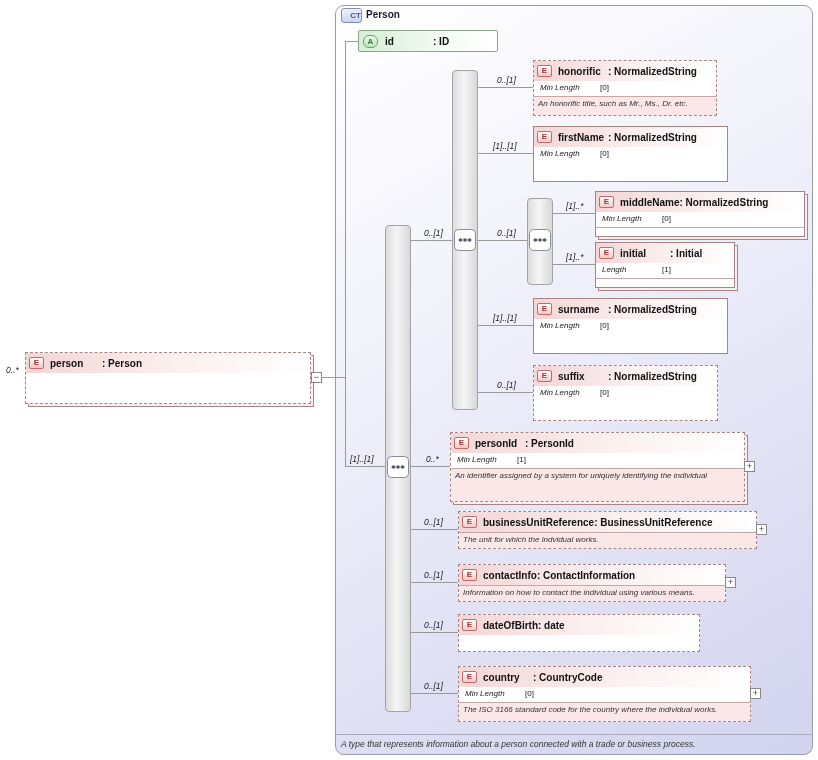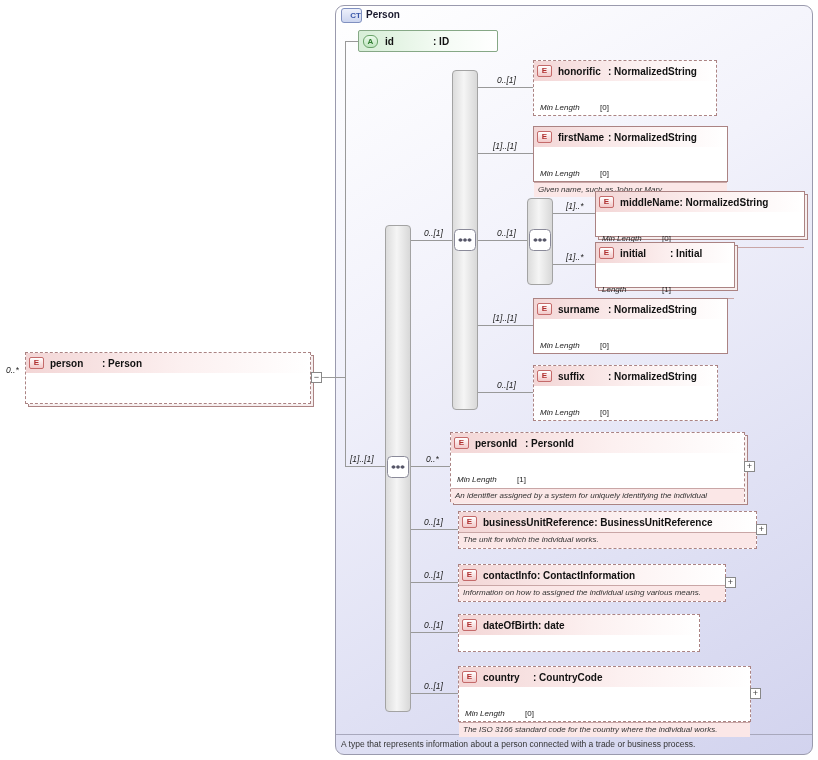--- a/index.html
+++ b/index.html
@@ -11,21 +11,21 @@
   .vline{position:absolute;width:1px;background:#999;}
 
   
   .ct{position:absolute;border:1px solid #9a9aad;border-radius:9px;box-sizing:border-box;
       background:linear-gradient(150deg,#ffffff 0%,#f2f2fb 35%,#e0e1f4 70%,#d2d3ee 100%);}
   .ct-badge{position:absolute;width:19px;height:13px;line-height:13px;text-align:center;
       font-size:8px;font-weight:bold;color:#3a57a8;border:1px solid #8090c0;border-radius:3px;
       background:linear-gradient(#eef1fb,#ccd5ef);}
   .ct-title{position:absolute;font-size:10px;font-weight:bold;color:#1a1a2e;}
   .ct-sep{position:absolute;height:1px;background:#a8a8bc;}
-  .ct-footer{position:absolute;font-size:8.5px;color:#333;}
+  .ct-footer{position:absolute;font-size:8.5px;font-style:italic;color:#333;}
 
   
   .gbar{position:absolute;border:1px solid #a3a3a3;border-radius:4px;box-sizing:border-box;
         background:linear-gradient(to right,#dcdcdc,#f5f5f5 45%,#d8d8d8);}
   .seq-icon{position:absolute;width:22px;height:22px;}
 
   
   .el-box{position:absolute;display:flex;flex-direction:column;border:1px solid #ab8383;
           background:#fff;box-sizing:border-box;}
   .el-box.dashed{border-style:dashed;}
@@ -33,21 +33,21 @@
   .el-head{display:flex;align-items:center;height:20px;flex:0 0 20px;white-space:nowrap;
            background:linear-gradient(to right,#f3d6d6,#fcf0f0 55%,#ffffff);padding:0 4px 0 3px;}
   .badge{display:inline-block;text-align:center;font-weight:bold;box-sizing:border-box;}
   .badge.eb{width:15px;height:12px;line-height:10px;font-size:8px;border:1px solid #c46a6a;
             border-radius:2px;color:#b03030;background:linear-gradient(#ffffff,#f2c8c8);
             margin-right:6px;flex:0 0 auto;}
   .el-name{font-size:10px;font-weight:bold;color:#111;min-width:50px;}
   .el-type{font-size:10px;font-weight:bold;color:#111;}
   .el-facets{padding:1px 0 2px 0;}
   .el-facets.fline{border-bottom:1px solid #c9a6a6;}
-  .facet-row{display:flex;height:12px;line-height:12px;padding-left:6px;margin-top:20px;}
+  .facet-row{display:flex;height:12px;line-height:12px;padding-left:6px;}
   .f-label{font-size:8px;font-style:italic;color:#222;width:60px;flex:0 0 60px;}
   .f-val{font-size:8px;color:#222;}
   .el-anno{flex:1;background:#fbe7e7;border-top:1px solid #c9a6a6;font-size:8px;
            font-style:italic;color:#333;padding:2px 4px;line-height:10px;}
 
   
   .attr-box{position:absolute;height:22px;display:flex;align-items:center;box-sizing:border-box;
             border:1px solid #86a886;border-radius:2px;padding:0 4px;white-space:nowrap;
             background:linear-gradient(to right,#d7eed7,#f4fbf4 60%,#ffffff);}
   .badge.ab{width:15px;height:13px;line-height:11px;font-size:8px;border:1px solid #69a369;
@@ -160,35 +160,35 @@
       <span class="badge eb">E</span>
       <span class="el-name">honorific</span>
       <span class="el-type">: NormalizedString</span>
     </div>
     <div class="el-facets">
       <div class="facet-row">
         <span class="f-label">Min Length</span>
         <span class="f-val">[0]</span>
       </div>
     </div>
+    <div class="el-anno">An honorific title, such as Mr., Ms., Dr. etc.</div>
   </div>
 
   <div class="el-box" style="left:533px;top:126px;width:195px;height:56px;">
     <div class="el-head">
       <span class="badge eb">E</span>
       <span class="el-name">firstName</span>
       <span class="el-type">: NormalizedString</span>
     </div>
     <div class="el-facets">
       <div class="facet-row">
         <span class="f-label">Min Length</span>
         <span class="f-val">[0]</span>
       </div>
     </div>
-    <div class="el-anno">Given name, such as John or Mary.</div>
   </div>
 
   <div class="el-box stacked" style="left:595px;top:191px;width:210px;height:46px;">
     <div class="el-head">
       <span class="badge eb">E</span>
       <span class="el-name">middleName</span>
       <span class="el-type">: NormalizedString</span>
     </div>
     <div class="el-facets fline">
       <div class="facet-row">
@@ -265,21 +265,21 @@
     <div class="el-anno">The unit for which the indvidual works.</div>
   </div>
   <div class="toggle" style="left:756px;top:524px;">+</div>
 
   <div class="el-box dashed" style="left:458px;top:564px;width:268px;height:38px;">
     <div class="el-head">
       <span class="badge eb">E</span>
       <span class="el-name">contactInfo</span>
       <span class="el-type">: ContactInformation</span>
     </div>
-    <div class="el-anno">Information on how to assigned the individual using various means.</div>
+    <div class="el-anno">Information on how to contact the individual using various means.</div>
   </div>
   <div class="toggle" style="left:725px;top:577px;">+</div>
 
   <div class="el-box dashed" style="left:458px;top:614px;width:242px;height:38px;">
     <div class="el-head">
       <span class="badge eb">E</span>
       <span class="el-name">dateOfBirth</span>
       <span class="el-type">: date</span>
     </div>
   </div>

